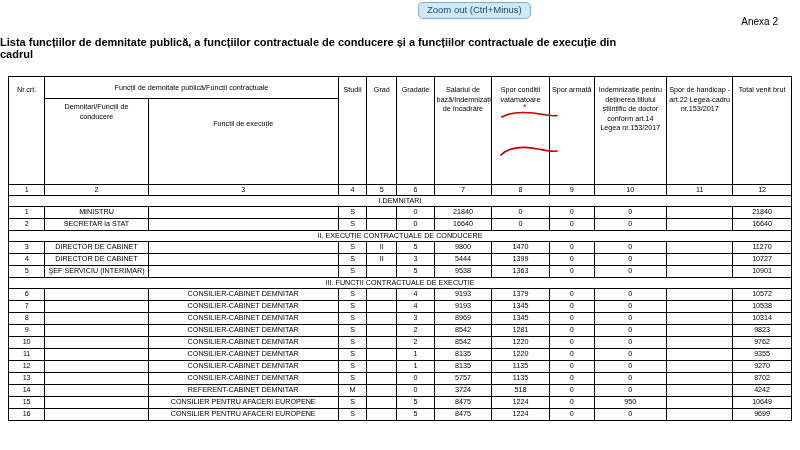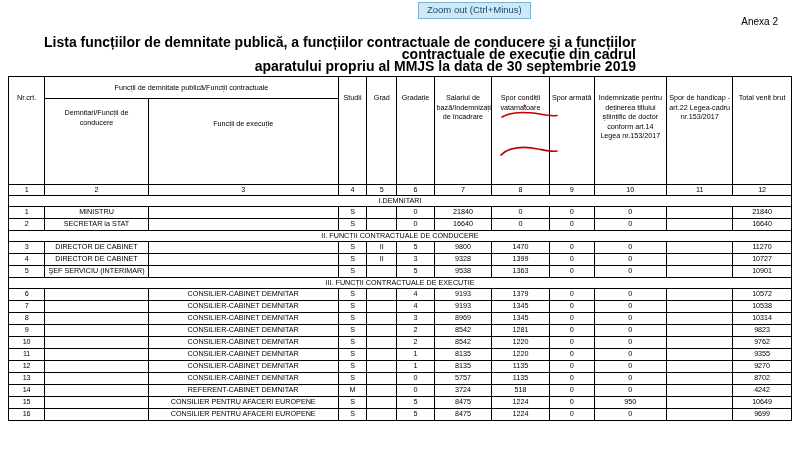--- a/index.html
+++ b/index.html
@@ -34,33 +34,33 @@
     top: 16px;
     right: 22px;
     font-size: 10px;
   }
   .zoom-badge {
     position: absolute;
     top: 2px;
     left: 418px;
     background: #cfe8f7;
     border: 1px solid #7ab3d4;
-    border-radius: 0;
+    border-radius: 5px;
     color: #16496b;
     font-size: 9.5px;
     padding: 1px 8px 2px 8px;
     line-height: 12px;
   }
   .doc-title {
     position: absolute;
     top: 36px;
     left: 0;
     width: 636px;
-    text-align: right;
-    font-size: 14px;
+    text-align: left;
+    font-size: 11px;
     font-weight: bold;
     line-height: 12px;
   }
   table.main {
     position: absolute;
     top: 76px;
     left: 8px;
     width: 784px;
     border-collapse: collapse;
     table-layout: fixed;
@@ -78,21 +78,21 @@
     overflow: hidden;
   }
   .hdr td {
     vertical-align: middle;
     font-size: 7.3px;
     padding: 2px 2px;
   }
   .hdr .tall {
     height: 108px;
     vertical-align: top;
-    padding-top: 16px;
+    padding-top: 8px;
   }
   .numrow td {
     font-size: 7.3px;
     height: 12px;
     vertical-align: middle;
   }
   .left {
     text-align: left;
     padding-left: 3px;
   }
@@ -155,21 +155,20 @@
 </head>
 <body>
 
 <div class="page">
 
   <div class="annex">Anexa 2</div>
   <div class="zoom-badge">Zoom out (Ctrl+Minus)</div>
 
   <div class="doc-title">
     <div>Lista funcțiilor de demnitate publică,  a funcțiilor contractuale de conducere și a funcțiilor contractuale de execuție din cadrul</div>
-    <div>aparatului propriu al MMJS la data de 30 septembrie 2019</div>
   </div>
 
   <table class="main">
     <colgroup>
       <col style="width:34px">
       <col style="width:97px">
       <col style="width:178px">
       <col style="width:27px">
       <col style="width:28px">
       <col style="width:35px">
@@ -188,21 +187,21 @@
         <td rowspan="2" class="tall">Grad</td>
         <td rowspan="2" class="tall">Gradație</td>
         <td rowspan="2" class="tall">Salariul de bază/Indemnizație de încadrare</td>
         <td rowspan="2" class="tall">Spor condiții vatamatoare</td>
         <td rowspan="2" class="tall">Spor armată</td>
         <td rowspan="2" class="tall">Indemnizație pentru deținerea titlului științific de doctor conform art.14 Legea nr.153/2017</td>
         <td rowspan="2" class="tall">Spor de handicap - art.22 Legea-cadru nr.153/2017</td>
         <td rowspan="2" class="tall">Total venit brut</td>
       </tr>
       <tr class="hdr">
-        <td class="subhdr" style="height:86px;vertical-align:top;padding-top:9px">Demnitari/Funcții de conducere</td>
+        <td class="subhdr" style="height:86px;vertical-align:top;padding-top:3px">Demnitari/Funcții de conducere</td>
         <td class="subhdr" style="height:86px;vertical-align:top;padding-top:20px">Funcții de execuție</td>
       </tr>
       <tr class="numrow">
         <td>1</td>
         <td>2</td>
         <td>3</td>
         <td>4</td>
         <td>5</td>
         <td>6</td>
         <td>7</td>
@@ -237,21 +236,21 @@
           <td></td>
           <td>0</td>
           <td>16640</td>
           <td>0</td>
           <td>0</td>
           <td>0</td>
           <td></td>
           <td>16640</td>
         </tr>
         <tr class="section">
-          <td colspan="12">II. FUNCȚII CONTRACTUALE DE CONDUCERE</td>
+          <td colspan="12">II. EXECUȚIE CONTRACTUALE DE CONDUCERE</td>
         </tr>
         <tr class="r">
           <td>3</td>
           <td class="left">DIRECTOR DE CABINET</td>
           <td class="left"></td>
           <td>S</td>
           <td>II</td>
           <td>5</td>
           <td>9800</td>
           <td>1470</td>
@@ -260,21 +259,21 @@
           <td></td>
           <td>11270</td>
         </tr>
         <tr class="r">
           <td>4</td>
           <td class="left">DIRECTOR DE CABINET</td>
           <td class="left"></td>
           <td>S</td>
           <td>II</td>
           <td>3</td>
-          <td>9328</td>
+          <td>5444</td>
           <td>1399</td>
           <td>0</td>
           <td>0</td>
           <td></td>
           <td>10727</td>
         </tr>
         <tr class="r r2">
           <td>5</td>
           <td class="left">ŞEF SERVICIU (INTERIMAR)</td>
           <td class="left"></td>

